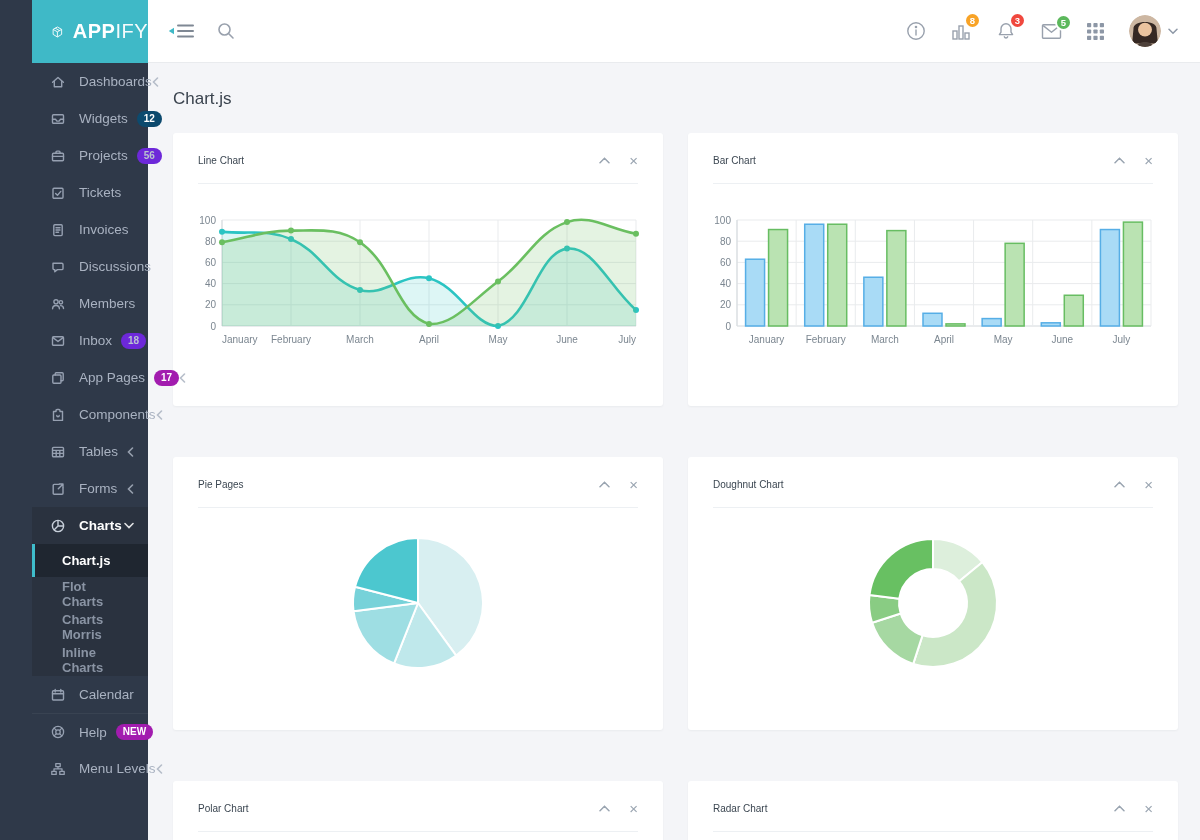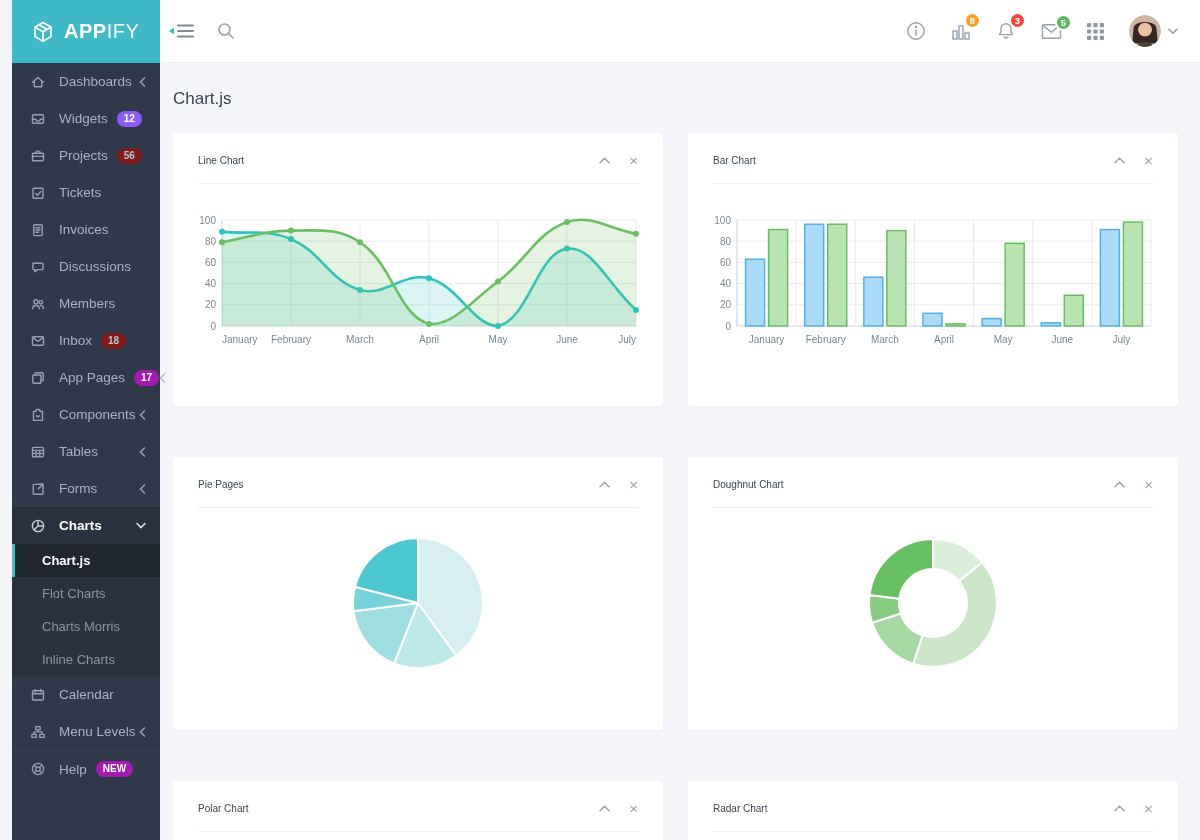--- a/index.html
+++ b/index.html
@@ -1,36 +1,36 @@
 <!DOCTYPE html>
 <html><head>
 <meta charset="utf-8">
 <style>
   * { margin:0; padding:0; box-sizing:border-box; }
   html,body { width:1200px; height:840px; overflow:hidden; font-family:"Liberation Sans",sans-serif; background:#f4f5f8; }
 
   
-  .sidebar { position:absolute; left:12px; top:0; width:148px; height:840px; background:#2f3949; z-index:5; }
+  .sidebar { position:absolute; left:0; top:0; width:148px; height:840px; background:#2f3949; z-index:5;padding-left:32px; }
   .logo { height:63px; background:#3fb9c7; display:flex; align-items:center; padding-left:19px; gap:9px; cursor:pointer; }
   .logo-text { color:#fff; font-size:20px; letter-spacing:.5px; }
   .logo-text b { font-weight:700; }
   .logo-text span.light { font-weight:400; opacity:.95; }
   .nav { padding-top:0; }
   .nav-item { height:37px; display:flex; align-items:center; padding:0 14px 0 18px; color:#a9b2c1; font-size:13.5px; cursor:pointer; white-space:nowrap; }
   .nav-item svg.ic { width:16px; height:16px; flex:none; color:#96a0b1; }
   .nav-label { margin-left:13px; }
   .badge { margin-left:9px; font-size:10px; font-weight:bold; padding:3px 7px; border-radius:9px; line-height:1; }
-  .badge.teal { background:#8b5cf6; color:#fff; }
-  .badge.gray { background:#7f1d1d; color:#b9c2cf; }
+  .badge.teal { background:#0c4a6e; color:#fff; }
+  .badge.gray { background:#6d28d9; color:#b9c2cf; }
   .badge.green { background:#a21caf; color:#fff; }
   .chev { margin-left:auto; display:flex; align-items:center; opacity:.85; }
   .charts-group { background:#2a323f; }
   .charts-group .nav-item { color:#fff; font-weight:700; }
   .charts-group .nav-item svg.ic { color:#c7cfda; }
-  .sub-item { height:33px; display:flex; align-items:center; padding:0 18px 0 30px; color:#8a94a4; font-size:13px; cursor:pointer; }
+  .sub-item { height:33px; display:flex; align-items:center; padding:0 18px 0 30px; color:#8a94a4; font-size:13px; cursor:pointer;font-weight:bold; }
   .sub-item.active { background:#1f2630; color:#fff; font-weight:700; border-left:3px solid #3fbdcb; padding-left:27px; }
   .help-row { border-top:1px solid rgba(255,255,255,.05); }
 
   
   .topbar { position:absolute; left:148px; top:0; right:0; height:63px; background:#fff; border-bottom:1px solid #e9ebee; display:flex; align-items:center; padding:0 22px 0 20px; z-index:4; }
   .tb-left { display:flex; align-items:center; gap:22px; }
   .tb-right { margin-left:auto; display:flex; align-items:center; gap:25px; }
   .tb-icon { position:relative; display:flex; align-items:center; justify-content:center; cursor:pointer; }
   .tb-badge { position:absolute; top:-9px; right:-10px; min-width:17px; height:17px; border-radius:9px; border:2px solid #fff; color:#fff; font-size:9.5px; font-weight:bold; display:flex; align-items:center; justify-content:center; padding:0 3px; }
   .tb-badge.orange { background:#f8a326; }
@@ -226,43 +226,43 @@
     </div>
 
     <div class="nav-item">
       <svg class="ic" viewBox="0 0 16 16" fill="none" stroke="currentColor" stroke-width="1.4" stroke-linecap="round" stroke-linejoin="round">
           <rect x="2.5" y="3.8" width="11" height="9.2" rx="1"></rect>
           <path d="M5.2 2.4v2.6M10.8 2.4v2.6M2.5 6.8h11"></path>
         </svg>
       <span class="nav-label">Calendar</span>
     </div>
 
+    <div class="nav-item help-row">
+      <svg class="ic" viewBox="0 0 16 16" fill="none" stroke="currentColor" stroke-width="1.3">
+          <circle cx="8" cy="8" r="5.6"></circle>
+          <circle cx="8" cy="8" r="2.2"></circle>
+          <path d="M4.1 4.1l2.3 2.3M11.9 4.1L9.6 6.4M11.9 11.9L9.6 9.6M4.1 11.9l2.3-2.3"></path>
+        </svg>
+      <span class="nav-label">Help</span>
+      <span class="badge green">NEW</span>
+    </div>
+
     <div class="nav-item">
       <svg class="ic" viewBox="0 0 16 16" fill="none" stroke="currentColor" stroke-width="1.3" stroke-linejoin="round">
           <rect x="5.8" y="2.6" width="4.4" height="3"></rect>
           <rect x="1.8" y="10.4" width="4.4" height="3"></rect>
           <rect x="9.8" y="10.4" width="4.4" height="3"></rect>
           <path d="M8 5.6v2.2M4 10.4V7.8h8v2.6"></path>
         </svg>
       <span class="nav-label">Menu Levels</span>
       <span class="chev">
           <svg width="7" height="10" viewBox="0 0 7 10" fill="none" stroke="#aab3c1" stroke-width="1.6" stroke-linecap="round">
             <path d="M5.5 1L1.5 5l4 4"></path>
           </svg>
         </span>
-    </div>
-
-    <div class="nav-item help-row">
-      <svg class="ic" viewBox="0 0 16 16" fill="none" stroke="currentColor" stroke-width="1.3">
-          <circle cx="8" cy="8" r="5.6"></circle>
-          <circle cx="8" cy="8" r="2.2"></circle>
-          <path d="M4.1 4.1l2.3 2.3M11.9 4.1L9.6 6.4M11.9 11.9L9.6 9.6M4.1 11.9l2.3-2.3"></path>
-        </svg>
-      <span class="nav-label">Help</span>
-      <span class="badge green">NEW</span>
     </div>
   </nav>
 </aside>
 
 <header class="topbar">
   <div class="tb-left">
     <div class="tb-icon">
       <svg width="27" height="20" viewBox="0 0 27 20">
           <g stroke="#7f8894" stroke-width="2" stroke-linecap="round">
             <line x1="10" y1="4.5" x2="25" y2="4.5"></line>

